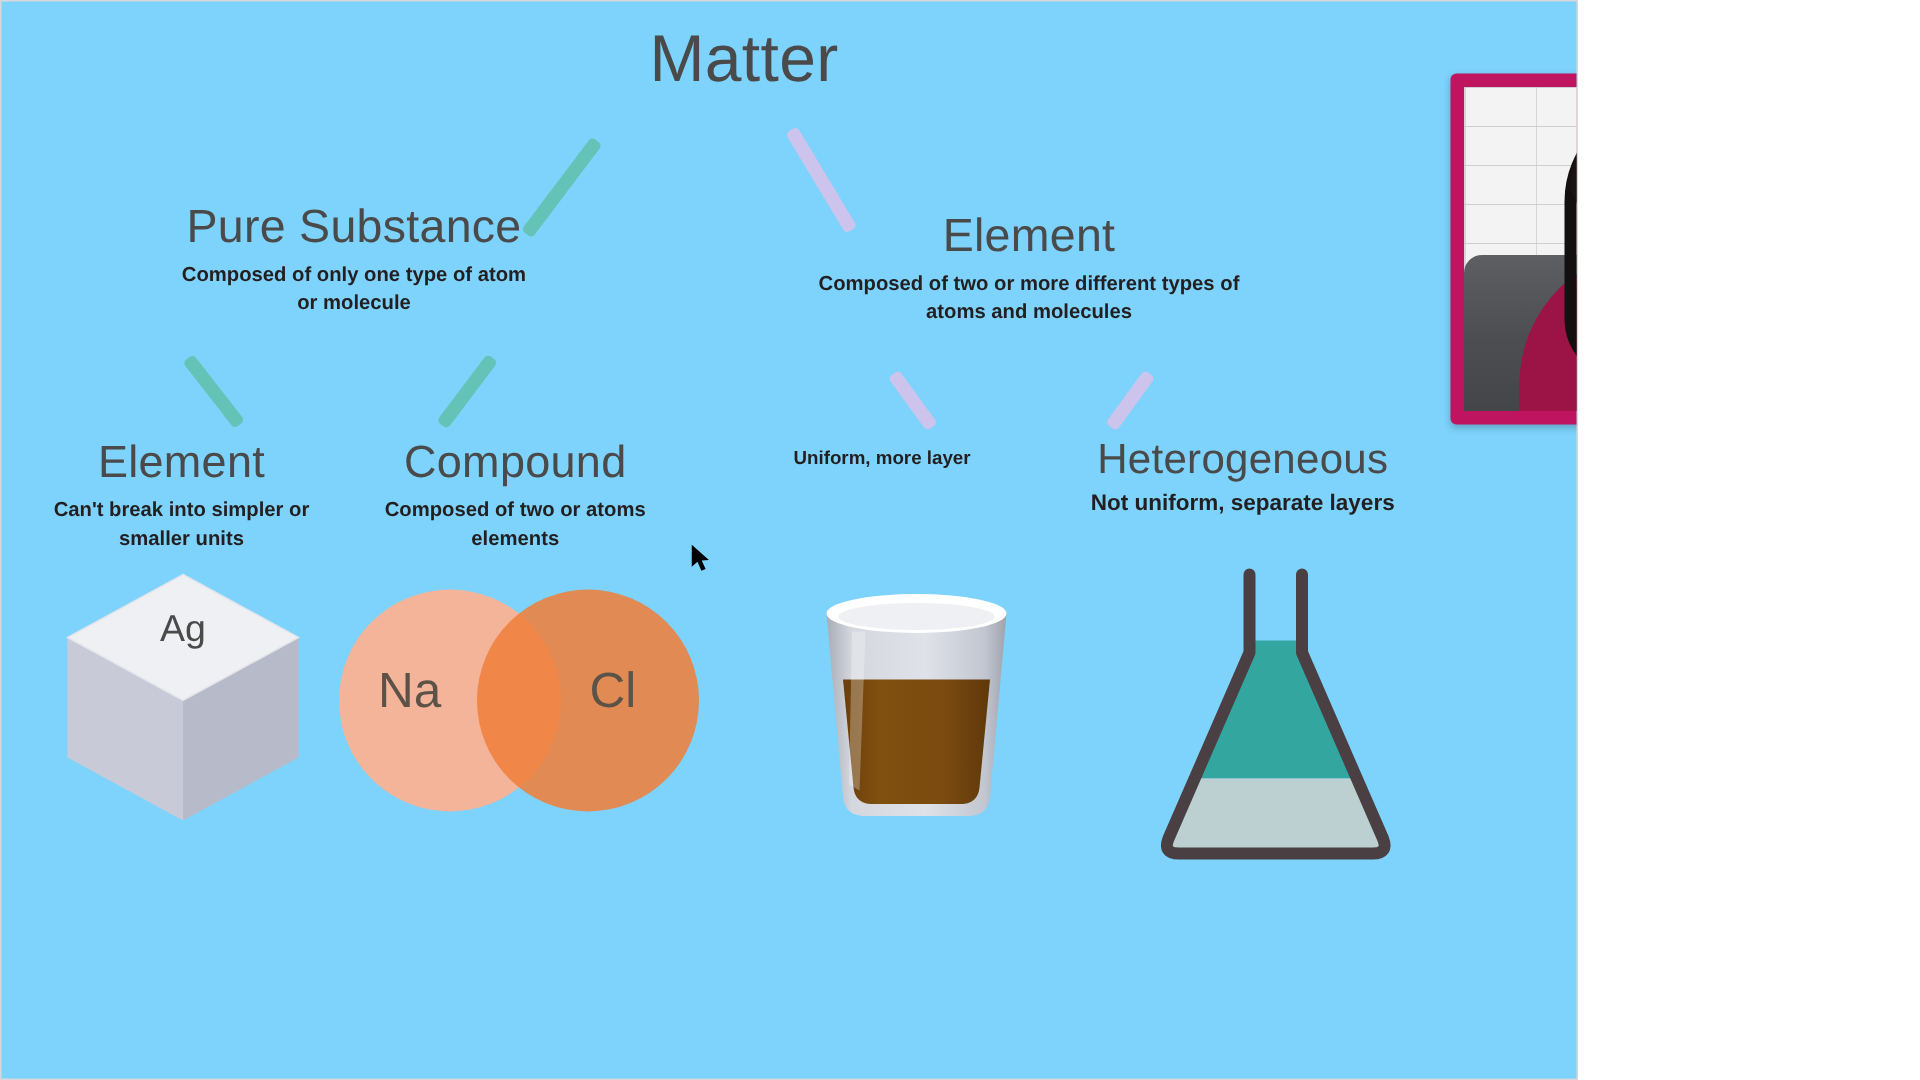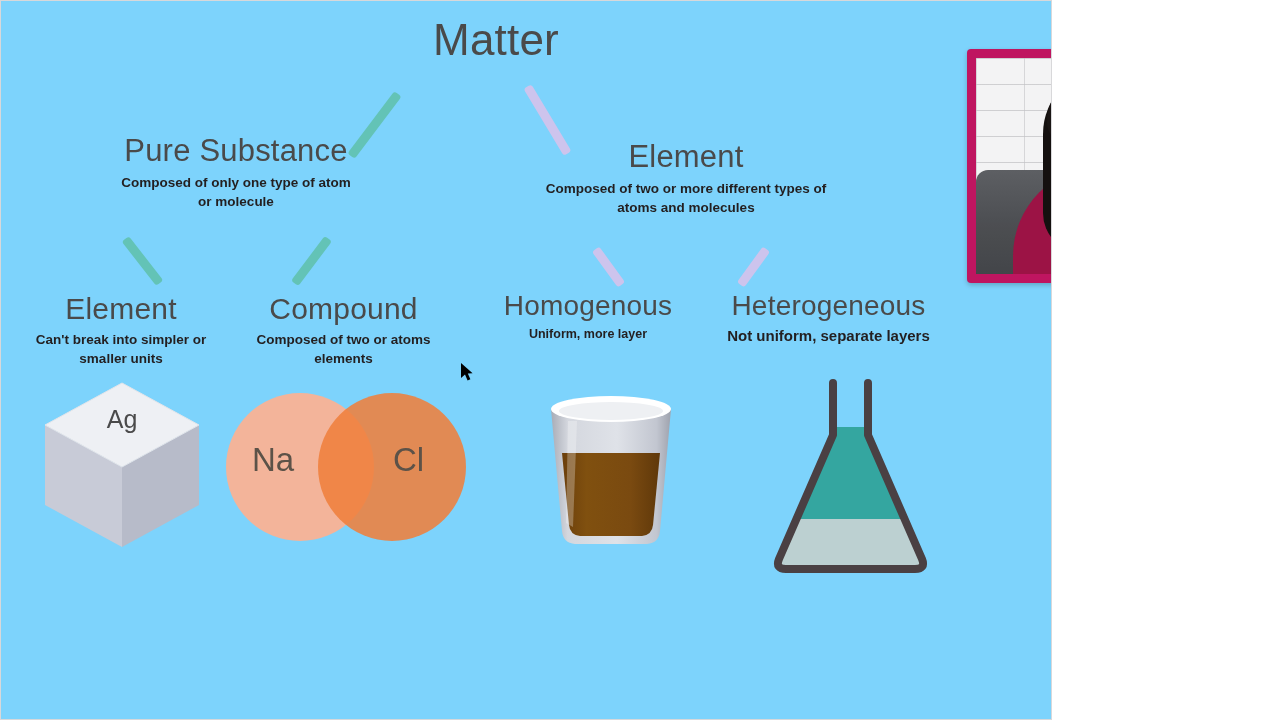--- a/index.html
+++ b/index.html
@@ -274,21 +274,20 @@
     <div class="title">Element</div>
     <div class="sub">Can't break into simpler or smaller units</div>
   </div>
 
   <div class="node" id="n-compound">
     <div class="title">Compound</div>
     <div class="sub">Composed of two or atoms elements</div>
   </div>
 
   <div class="node" id="n-homogenous">
-    <div class="title">Homogenous</div>
     <div class="sub">Uniform, more layer</div>
   </div>
 
   <div class="node" id="n-heterogeneous">
     <div class="title">Heterogeneous</div>
     <div class="sub">Not uniform, separate layers</div>
   </div>
 
   <div id="ill-cube">
     <svg width="166" height="172" viewBox="0 0 166 172">

